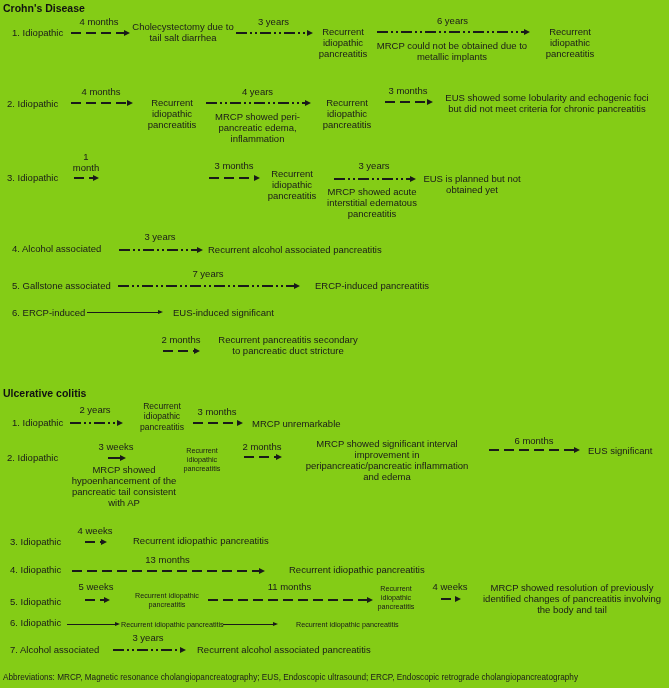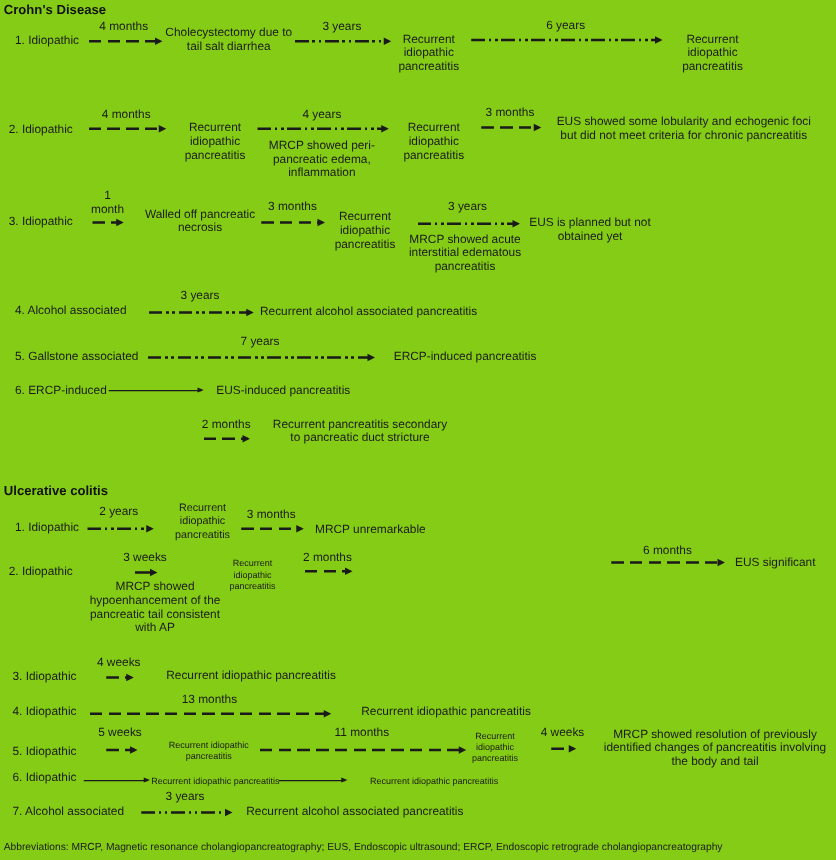--- a/index.html
+++ b/index.html
@@ -29,59 +29,59 @@
 
   <div class="t lbl" style="left:12px;top:27px">1. Idiopathic</div>
   <div class="t" style="left:68px;top:16px;width:62px">4 months</div>
   <div class="arr a-dash" style="left:71px;top:32px;width:57px"></div>
   <div class="t" style="left:128px;top:21px;width:110px">Cholecystectomy due to tail salt diarrhea</div>
   <div class="t" style="left:236px;top:16px;width:75px">3 years</div>
   <div class="arr a-dashdot" style="left:236px;top:32px;width:75px"></div>
   <div class="t" style="left:314px;top:26px;width:58px">Recurrent idiopathic pancreatitis</div>
   <div class="t" style="left:377px;top:15px;width:151px">6 years</div>
   <div class="arr a-dashdot" style="left:377px;top:31px;width:151px"></div>
+  <div class="t" style="left:376px;top:40px;width:152px">MRCP could not be obtained due to metallic implants</div>
   <div class="t" style="left:541px;top:26px;width:58px">Recurrent idiopathic pancreatitis</div>
 
   <div class="t lbl" style="left:7px;top:98px">2. Idiopathic</div>
   <div class="t" style="left:68px;top:86px;width:66px">4 months</div>
   <div class="arr a-dash" style="left:71px;top:102px;width:60px"></div>
   <div class="t" style="left:144px;top:97px;width:56px">Recurrent idiopathic pancreatitis</div>
   <div class="t" style="left:206px;top:86px;width:103px">4 years</div>
   <div class="arr a-dashdot" style="left:206px;top:102px;width:103px"></div>
   <div class="t" style="left:210px;top:111px;width:95px">MRCP showed peri-pancreatic edema, inflammation</div>
   <div class="t" style="left:319px;top:97px;width:56px">Recurrent idiopathic pancreatitis</div>
   <div class="t" style="left:378px;top:85px;width:60px">3 months</div>
   <div class="arr a-dash" style="left:385px;top:101px;width:46px"></div>
   <div class="t" style="left:441px;top:92px;width:212px">EUS showed some lobularity and echogenic foci but did not meet criteria for chronic pancreatitis</div>
 
   <div class="t lbl" style="left:7px;top:172px">3. Idiopathic</div>
   <div class="t" style="left:72px;top:151px;width:28px">1 month</div>
   <div class="arr a-dash" style="left:74px;top:177px;width:23px"></div>
-  <div class="t" style="left:110px;top:166px;width:100px">Walled off pancreatic necrosis</div>
   <div class="t" style="left:204px;top:160px;width:60px">3 months</div>
   <div class="arr a-dash" style="left:209px;top:177px;width:49px"></div>
   <div class="t" style="left:263px;top:168px;width:58px">Recurrent idiopathic pancreatitis</div>
   <div class="t" style="left:334px;top:160px;width:80px">3 years</div>
   <div class="arr a-dashdot" style="left:334px;top:178px;width:80px"></div>
   <div class="t" style="left:421px;top:173px;width:102px">EUS is planned but not obtained yet</div>
   <div class="t" style="left:321px;top:186px;width:102px">MRCP showed acute interstitial edematous pancreatitis</div>
 
   <div class="t lbl" style="left:12px;top:243px">4. Alcohol associated</div>
   <div class="t" style="left:119px;top:231px;width:82px">3 years</div>
   <div class="arr a-dashdot" style="left:119px;top:249px;width:82px"></div>
   <div class="t lbl" style="left:208px;top:244px">Recurrent alcohol associated pancreatitis</div>
 
   <div class="t lbl" style="left:12px;top:280px">5. Gallstone associated</div>
   <div class="t" style="left:118px;top:268px;width:180px">7 years</div>
   <div class="arr a-dashdot" style="left:118px;top:285px;width:180px"></div>
   <div class="t lbl" style="left:315px;top:280px">ERCP-induced pancreatitis</div>
 
   <div class="t lbl" style="left:12px;top:307px">6. ERCP-induced</div>
   <div class="arr a-solid" style="left:87px;top:312px;width:74px"></div>
-  <div class="t lbl" style="left:173px;top:307px">EUS-induced pancreatitis</div>
+  <div class="t lbl" style="left:173px;top:307px">EUS-induced significant</div>
 
   <div class="t" style="left:156px;top:334px;width:50px">2 months</div>
   <div class="arr a-dash" style="left:163px;top:350px;width:35px"></div>
   <div class="t" style="left:214px;top:334px;width:148px">Recurrent pancreatitis secondary to pancreatic duct stricture</div>
 
   <div class="hdr" style="left:3px;top:387px">Ulcerative colitis</div>
 
   <div class="t lbl" style="left:12px;top:417px">1. Idiopathic</div>
   <div class="t" style="left:64px;top:404px;width:62px">2 years</div>
   <div class="arr a-dashdot" style="left:70px;top:422px;width:51px"></div>
@@ -90,20 +90,21 @@
   <div class="arr a-dash" style="left:193px;top:422px;width:48px"></div>
   <div class="t lbl" style="left:252px;top:418px">MRCP unremarkable</div>
 
   <div class="t lbl" style="left:7px;top:452px">2. Idiopathic</div>
   <div class="t" style="left:90px;top:441px;width:52px">3 weeks</div>
   <div class="arr a-solid2" style="left:108px;top:457px;width:16px"></div>
   <div class="t" style="left:65px;top:464px;width:118px">MRCP showed hypoenhancement of the pancreatic tail consistent with AP</div>
   <div class="t sm" style="left:180px;top:446px;width:44px">Recurrent idiopathic pancreatitis</div>
   <div class="t" style="left:238px;top:441px;width:48px">2 months</div>
   <div class="arr a-dash" style="left:244px;top:456px;width:36px"></div>
+  <div class="t" style="left:303px;top:438px;width:168px">MRCP showed significant interval improvement in peripancreatic/pancreatic inflammation and edema</div>
   <div class="t" style="left:494px;top:435px;width:80px">6 months</div>
   <div class="arr a-dash" style="left:489px;top:449px;width:89px"></div>
   <div class="t lbl" style="left:588px;top:445px">EUS significant</div>
 
   <div class="t lbl" style="left:10px;top:536px">3. Idiopathic</div>
   <div class="t" style="left:72px;top:525px;width:46px">4 weeks</div>
   <div class="arr a-dash" style="left:85px;top:541px;width:20px"></div>
   <div class="t lbl" style="left:133px;top:535px">Recurrent idiopathic pancreatitis</div>
 
   <div class="t lbl" style="left:10px;top:564px">4. Idiopathic</div>

